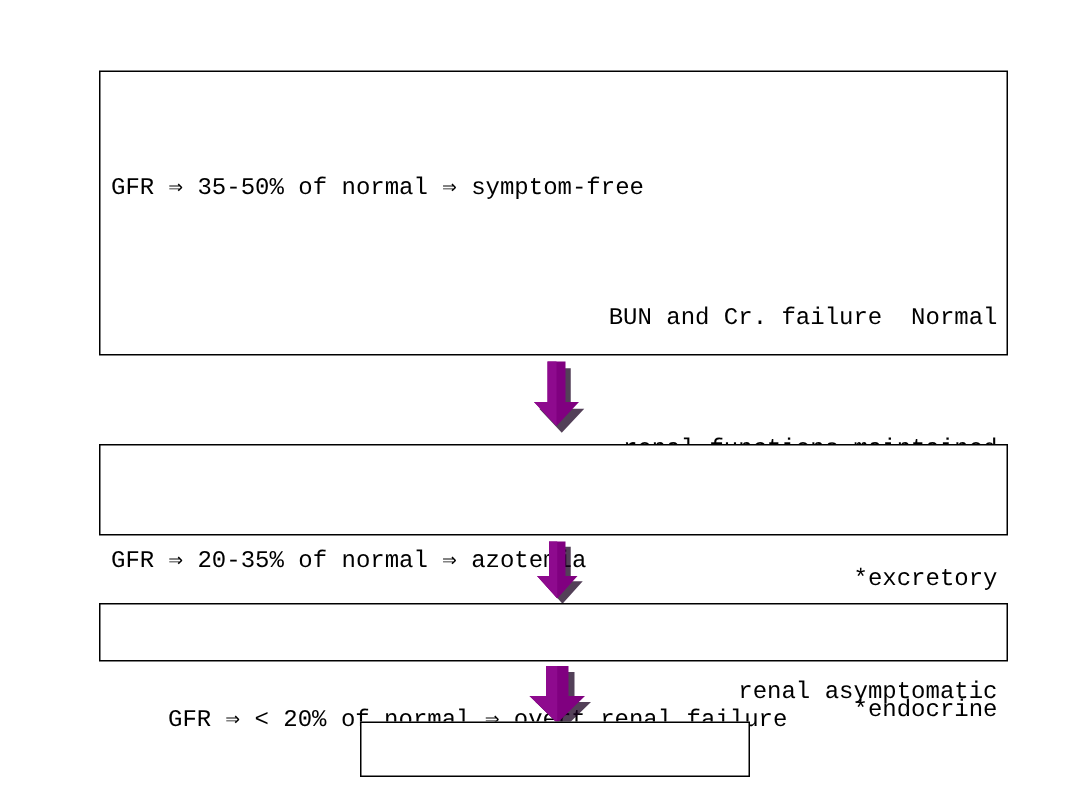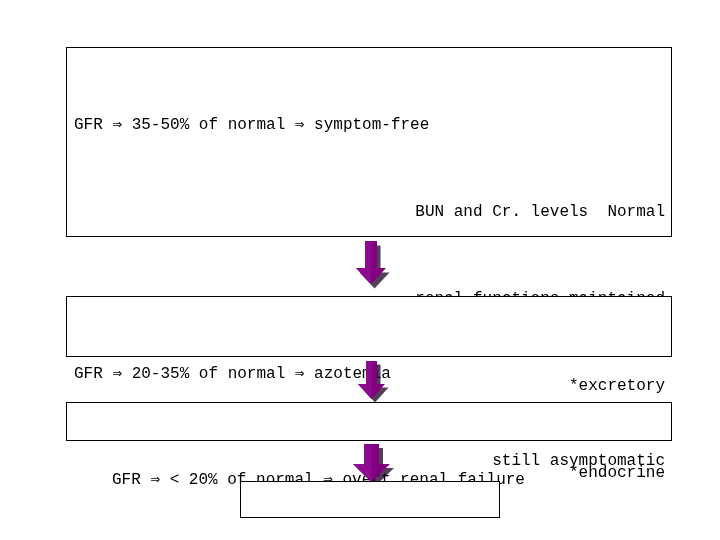--- a/index.html
+++ b/index.html
@@ -90,41 +90,41 @@
   #arrow-2 { left: 355px; top: 360px; }
   #arrow-3 { left: 349px; top: 443px; }
 </style>
 </head>
 <body>
 
 <div class="slide">
 
   <div class="txtbox" id="box-stage-1">
     <span class="line ln-left">GFR ⇒ 35-50% of normal ⇒ symptom-free</span>
-    <span class="line ln-right">BUN and Cr. levels  Normal</span>
+    <span class="line ln-right">BUN and Cr. failure  Normal</span>
     <span class="line ln-right">renal functions maintained</span>
     <span class="line ln-right">*excretory</span>
     <span class="line ln-right">*endocrine</span>
     
   </div>
 
   <div class="arrow" id="arrow-1">
     <svg width="40" height="50" viewBox="0 0 40 50" xmlns="http://www.w3.org/2000/svg">
 
       <path d="M14,3 L26,3 L26,30 L35,30 L20,46 L5,30 L14,30 Z" transform="translate(2.5,2.5)" fill="#1a0020" opacity="0.75"></path>
 
       <path d="M13,1 L25,1 L25,28 L34,28 L19,44 L4,28 L13,28 Z" fill="#800080"></path>
 
       <path d="M13,1 L19,1 L19,44 L4,28 L13,28 Z" fill="#8e0a8e"></path>
     </svg>
   </div>
 
   <div class="txtbox" id="box-stage-2">
     <span class="line ln-left">GFR ⇒ 20-35% of normal ⇒ azotemia</span>
-    <span class="line ln-right">still asymptomatic</span>
+    <span class="line ln-right">renal asymptomatic</span>
   </div>
 
   <div class="arrow" id="arrow-2">
     <svg width="36" height="44" viewBox="0 0 36 44" xmlns="http://www.w3.org/2000/svg">
       <path d="M12,2 L23,2 L23,25 L31,25 L17.5,40 L4,25 L12,25 Z" transform="translate(2.5,2.5)" fill="#1a0020" opacity="0.75"></path>
       <path d="M11,1 L22,1 L22,24 L30,24 L16.5,39 L3,24 L11,24 Z" fill="#800080"></path>
       <path d="M11,1 L16.5,1 L16.5,39 L3,24 L11,24 Z" fill="#8e0a8e"></path>
     </svg>
   </div>
 

